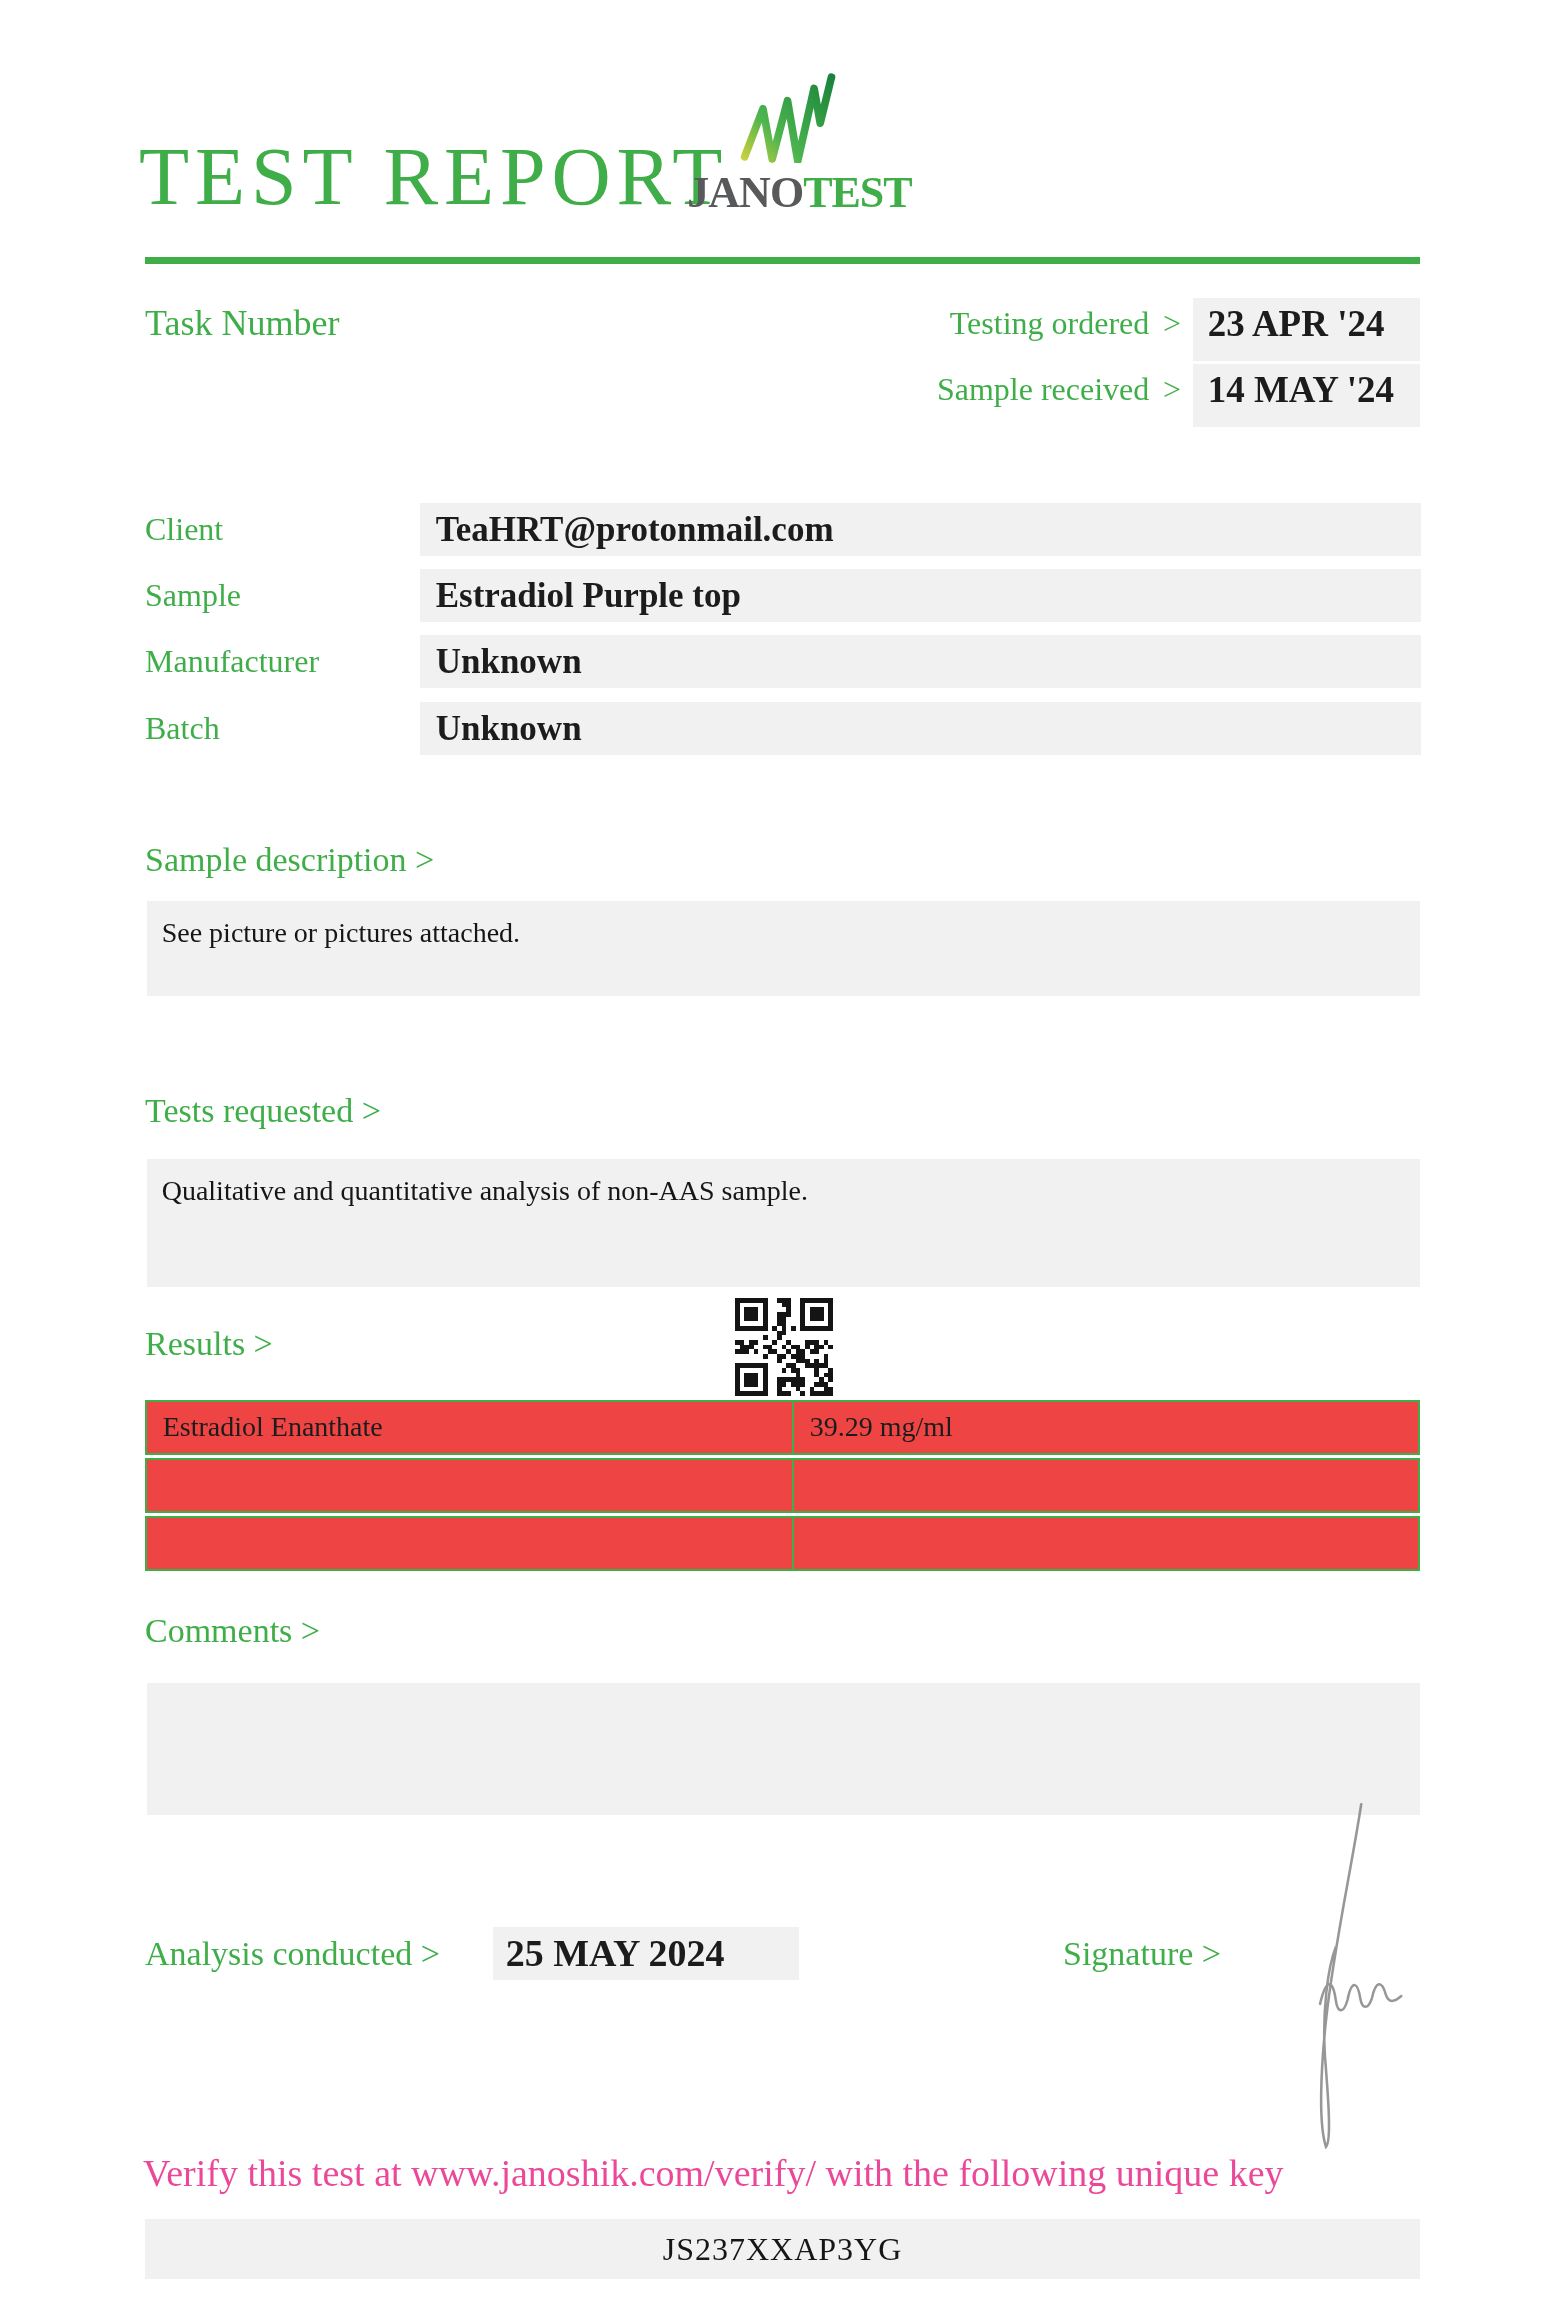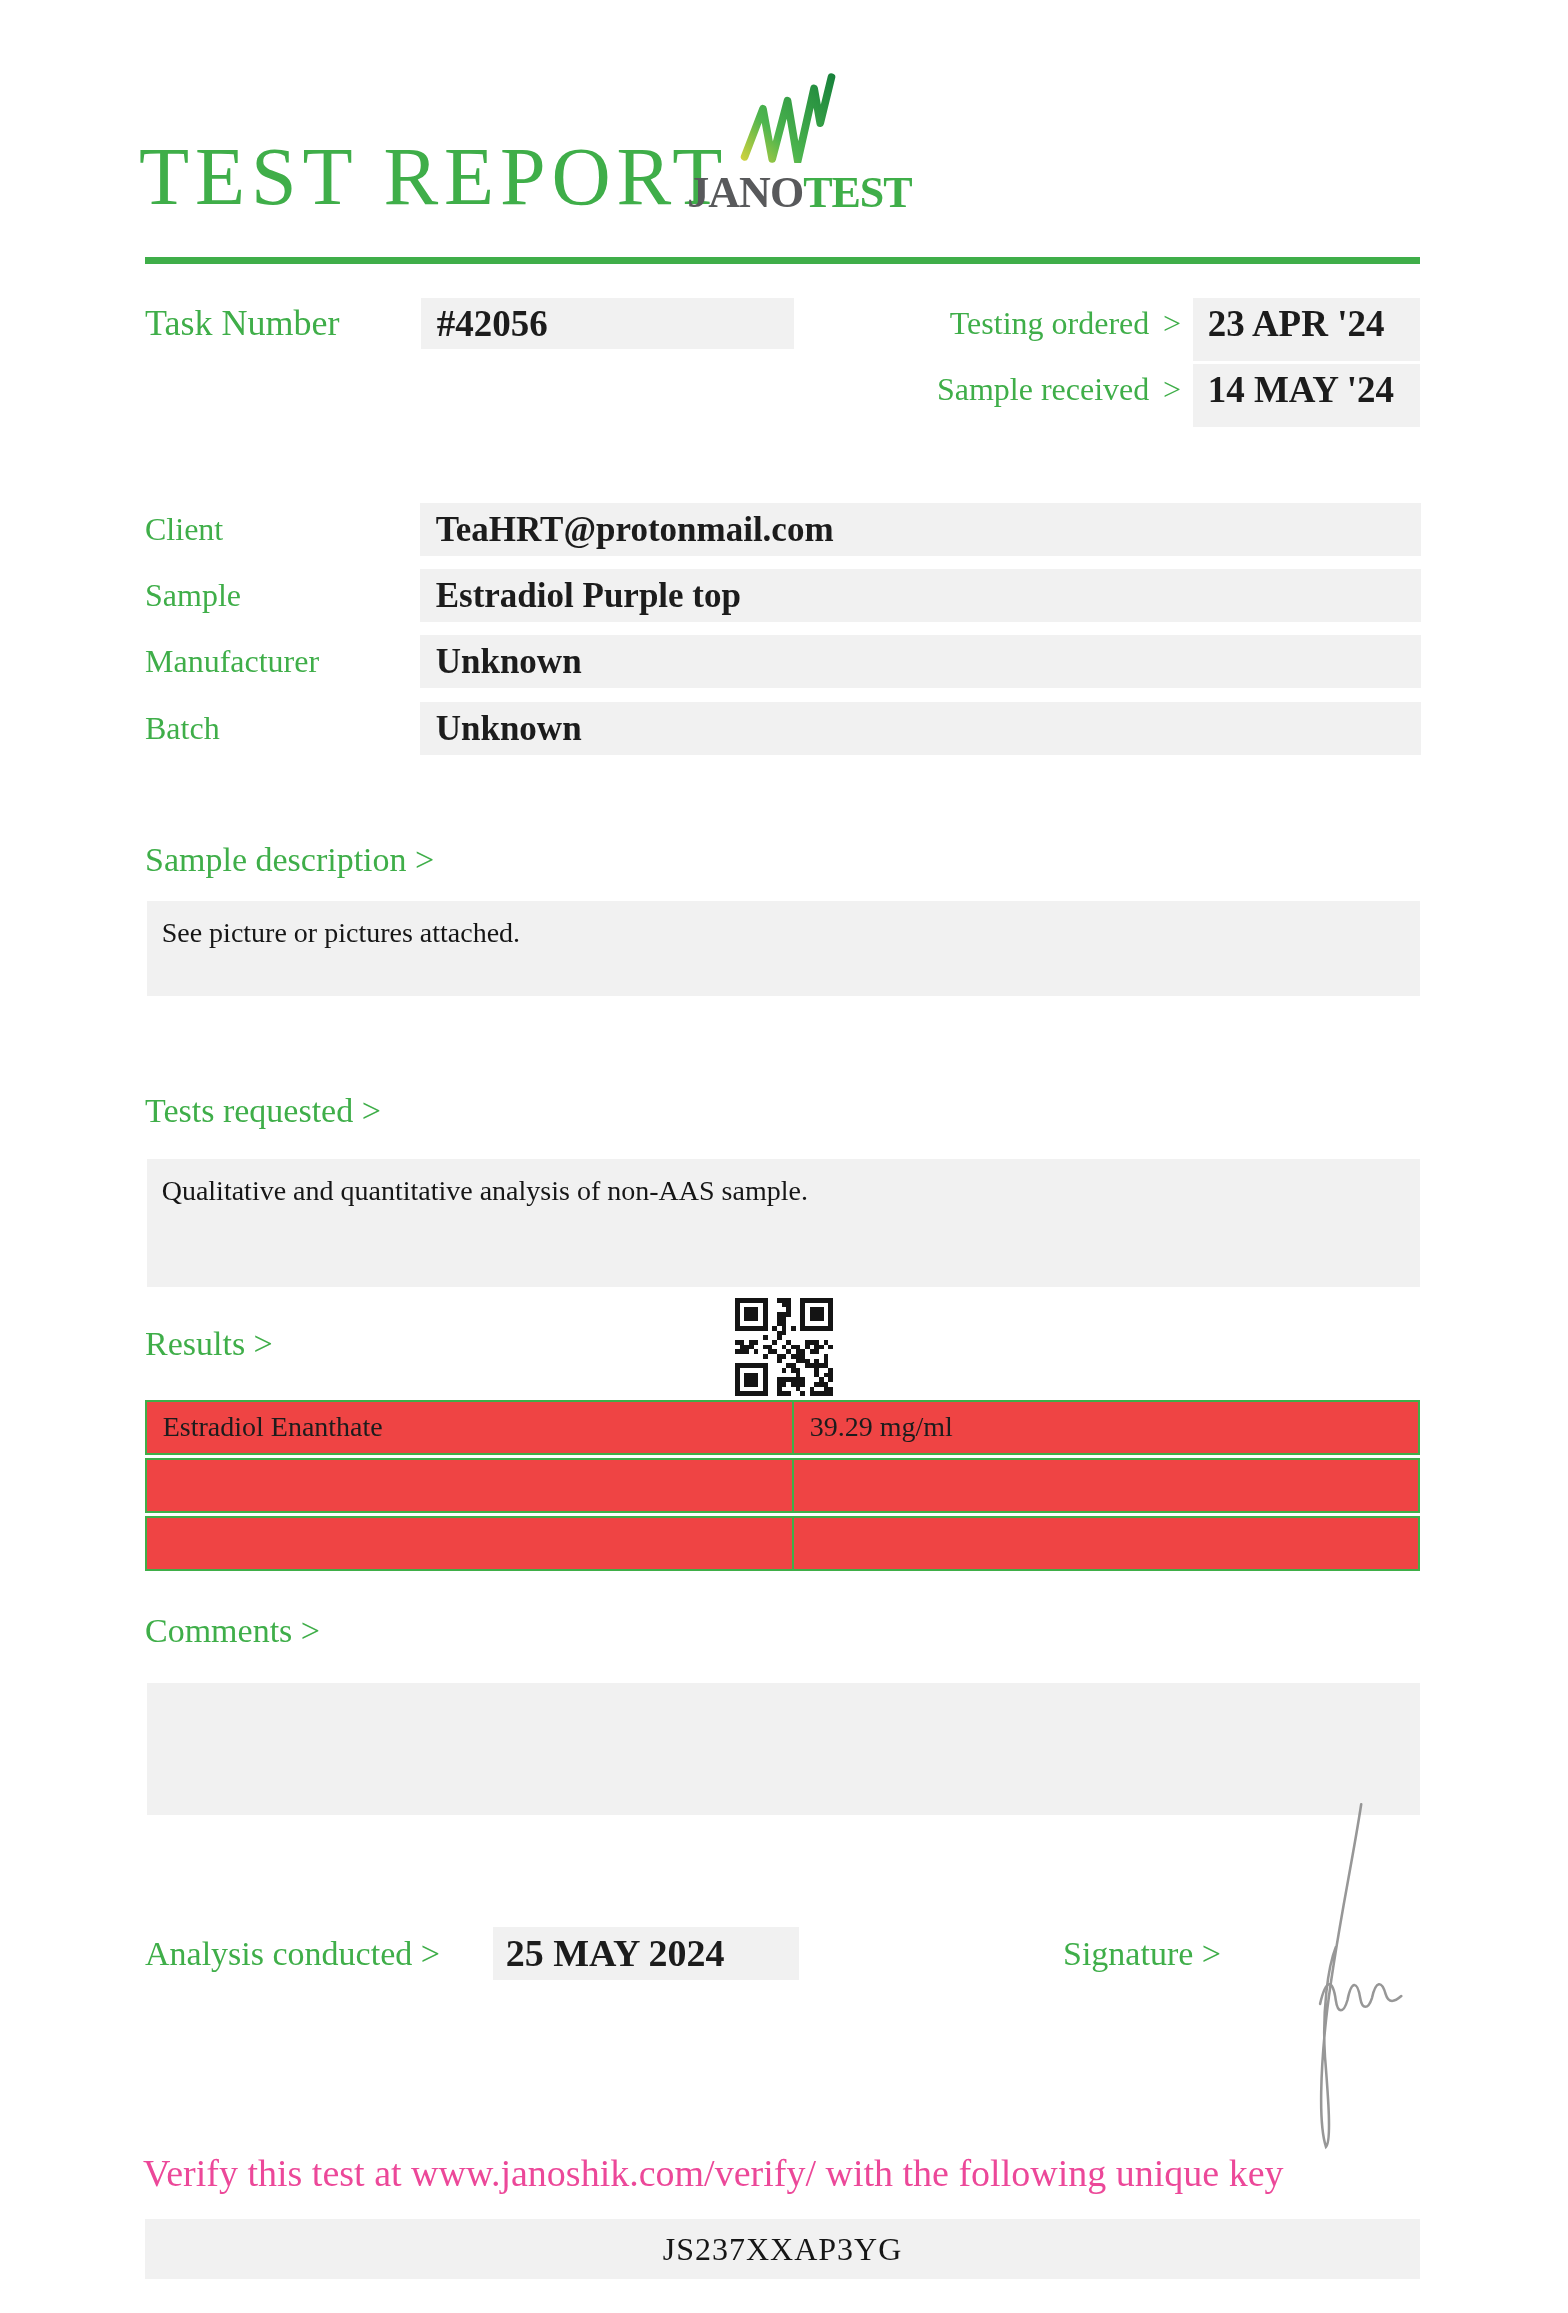--- a/index.html
+++ b/index.html
@@ -81,23 +81,20 @@
   </svg>
 
   <div class="abs logo-text">
     <span class="logo-jano">JANO</span><span class="logo-shik">TEST</span>
   </div>
 
 
   <div class="abs rule"></div>
 
   <div class="abs task-label green">Task Number</div>
-  <div class="abs task-box graybox">
-    <span>#42056</span>
-  </div>
 
   <div class="abs date-label green r1">
     <span>Testing ordered</span><span class="arrow">&gt;</span>
   </div>
   <div class="abs date-box graybox r1">
     <span>23 APR '24</span>
   </div>
 
   <div class="abs date-label green r2">
     <span>Sample received</span><span class="arrow">&gt;</span>

